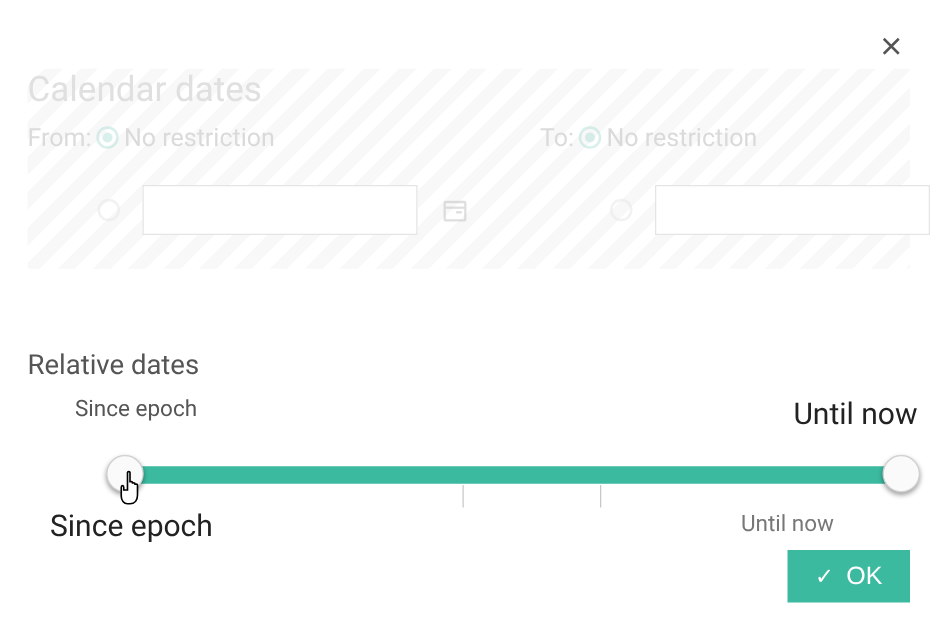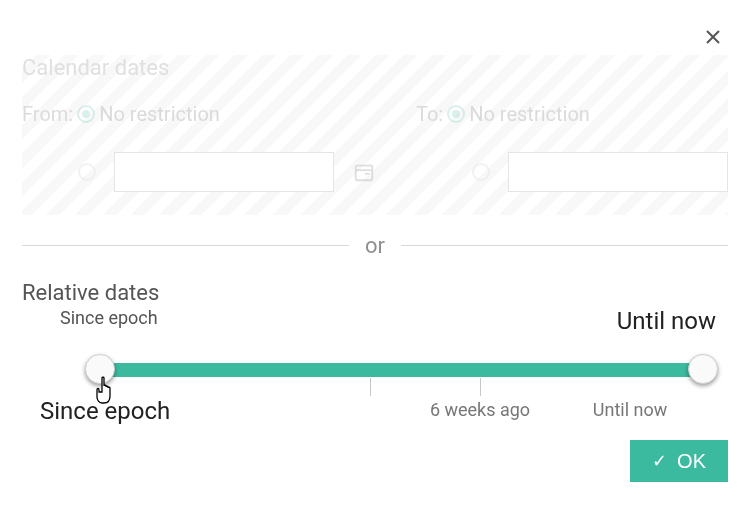--- a/index.html
+++ b/index.html
@@ -8,44 +8,44 @@
   .close-btn { position: absolute; top: 26px; right: 26px; width: 22px; height: 22px; cursor: pointer; color: #555; display:flex; align-items:center; justify-content:center; }
   .close-btn svg { width: 16px; height: 16px; }
 
   
   .calendar-section {
     position: absolute; left: 22px; top: 55px; right: 22px; height: 160px;
     background-image: repeating-linear-gradient(135deg, #ffffff 0 10px, #f3f3f3 10px 20px);
     border-radius: 2px;
     padding: 0;
   }
-  .cal-title { font-size: 22px; color: #c7c7c7; font-weight: 400; margin-top: 0; margin-bottom: 22px; }
-  .cal-row { display: flex; gap: 40px; }
+  .cal-title { font-size: 28px; color: #c7c7c7; font-weight: 400; margin-top: 0; margin-bottom: 10px; }
+  .cal-row { display: flex; gap: 56px; }
   .cal-col { flex: 1; }
   .cal-top { display: flex; align-items: center; gap: 4px; font-size: 20px; color: #bfbfbf; }
   .radio-dot { width: 18px; height: 18px; border-radius: 50%; border: 2px solid #38b29f; display:inline-flex; align-items:center; justify-content:center; opacity: .35; }
   .radio-dot.checked::after { content:""; width:8px; height:8px; border-radius:50%; background:#38b29f; }
   .radio-empty { width: 18px; height: 18px; border-radius: 50%; border: 2px solid #c7c7c7; display:inline-block; opacity:.4; }
   .no-restrict { font-weight: 400; color: #bdbdbd; }
   .cal-input-row { display:flex; align-items:center; gap: 18px; margin-top: 26px; padding-left: 56px; }
   .cal-input { width: 220px; height: 40px; border: 1px solid #d0d0d0; background: #fff; }
   .cal-icon { width: 24px; height: 24px; color:#8c8c8c; opacity:.5; display:flex; align-items:center; justify-content:center;}
   .cal-icon svg{width:22px;height:22px;}
   .dim { opacity: .55; }
 
   
   .divider-row { position:absolute; left:22px; right:22px; top:230px; height:30px; display:flex; align-items:center; gap:16px; }
   .hr { height:1px; background:#d9d9d9; flex:1; }
   .or-text { font-size: 22px; color:#8f8f8f; }
 
   
   .rel-section { position:absolute; left:22px; right:22px; top:280px; }
-  .rel-title { font-size: 22px; color:#555; margin-bottom: 2px; }
+  .rel-title { font-size: 22px; color:#555; margin-bottom: 12px; }
 
-  .slider-frame { position:relative; height: 120px; margin-left: 18px; margin-right: 18px; }
+  .slider-frame { position:relative; height: 120px; margin-left: 18px; }
   .top-label { position:absolute; top:0; font-size:18px; color:#555; }
   .top-label.left { left:20px; }
   .top-label.mid { left:150px; }
   .top-label.right { right:-6px; font-size:24px; color:#222; }
 
   .track { position:absolute; left:60px; right:0; top:56px; height:14px; background:#3bbaa0; border-radius:2px; }
   .handle { position:absolute; top:47px; width:30px; height:30px; border-radius:50%; background:#fafafa; border:1px solid #d0d0d0; box-shadow: 0 2px 4px rgba(0,0,0,.4); cursor:grab; }
   .handle.left { left:45px; }
   .handle.right { right:-8px; }
 
@@ -101,41 +101,35 @@
         </div>
         <div class="cal-input-row">
           <span class="radio-empty"></span>
           <input class="cal-input" value="" style="">
 
         </div>
       </div>
     </div>
   </div>
 
-  <div class="divider-row">
-    <div class="hr"></div>
-    <div class="or-text">or</div>
-    <div class="hr"></div>
-  </div>
 
   <div class="rel-section">
     <div class="rel-title">Relative dates</div>
 
     <div class="slider-frame">
       <div class="top-label left">Since epoch</div>
       <div class="top-label right">Until now</div>
 
       <div class="track"></div>
       <div class="handle left"></div>
       <div class="handle right"></div>
 
       <div class="tick" style="left:330px;"></div>
 
       <div class="tick" style="left:440px;"></div>
-      <div class="tick-lbl" style="left:440px;">6 weeks ago</div>
 
       <div class="tick-lbl" style="left:590px;">Until now</div>
 
       <div class="big-label-left">Since epoch</div>
     </div>
   </div>
 
   <svg class="cursor-icon" viewBox="0 0 26 30">
     <path d="M8 2 C8 1 10 1 10 2 L10 10 C10 9 12 9 12 10 L12 11 C12 10 14 10 14 11 L14 12 C14 11 16 11 16 12 L16 20 C16 24 14 27 10 27 L8 27 C5 27 3 24 3 21 L3 14 C3 12 5 12 5 14 L5 16 L8 16 Z" fill="#fff" stroke="#000" stroke-width="1.3"></path>
   </svg>

